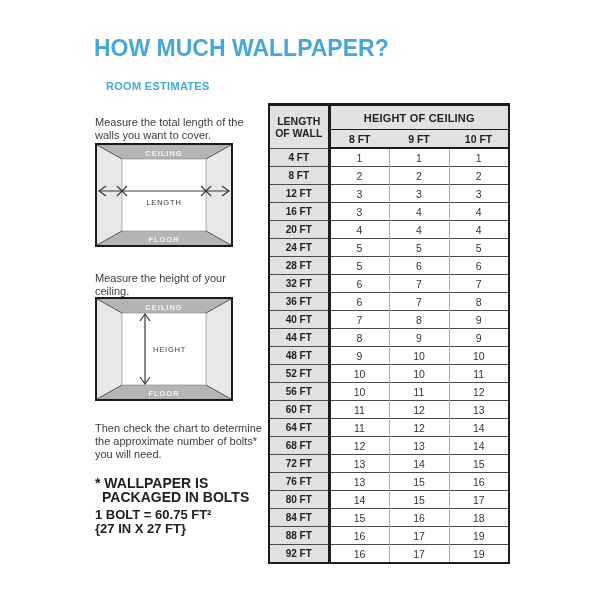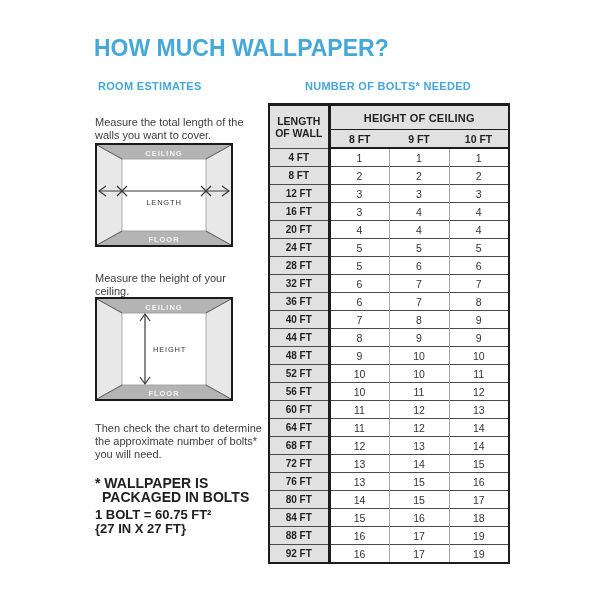--- a/index.html
+++ b/index.html
@@ -12,21 +12,21 @@
     position:relative;width:600px;height:600px;background:#ffffff;overflow:hidden;
     font-family:"Liberation Sans", sans-serif;color:#3d3d3d;
   }
   .title{
     position:absolute;left:94px;top:20px;
     font-size:23px;font-weight:bold;color:var(--accent);letter-spacing:0px;white-space:nowrap;text-align:right;
   }
   .section-heading{
     font-size:11px;font-weight:bold;color:var(--accent);letter-spacing:0.3px;white-space:nowrap;
   }
-  .left-heading{position:absolute;left:98px;top:80px;}
+  .left-heading{position:absolute;left:106px;top:80px;}
   .table-heading{position:absolute;left:268px;top:80px;width:240px;text-align:center;}
   .body-text{font-size:11px;line-height:13px;color:#3d3d3d;}
   .step1{position:absolute;left:95px;top:105px;width:158px;}
   .step2{position:absolute;left:95px;top:261px;width:140px;}
   .step3{position:absolute;left:95px;top:411px;width:172px;}
   .diagram1{position:absolute;left:95px;top:143px;}
   .diagram2{position:absolute;left:95px;top:297px;}
   .footnote{position:absolute;left:95px;top:476px;font-size:14px;line-height:14px;font-weight:bold;color:#202020;}
   .footnote .line2{padding-left:7px;}
   .bolt-size{position:absolute;left:95px;top:508px;font-size:13px;line-height:14px;font-weight:bold;color:#202020;}
@@ -131,21 +131,20 @@
   <div class="footnote">
     <div class="line1">* WALLPAPER IS</div>
     <div class="line2">PACKAGED IN BOLTS</div>
   </div>
 
   <div class="bolt-size">
     <div>1 BOLT = 60.75 FT²</div>
     <div>{27 IN X 27 FT}</div>
   </div>
 
-  <div class="section-heading table-heading">NUMBER OF BOLTS* NEEDED</div>
 
   <table class="bolts-table">
     <colgroup>
       <col class="c-label">
         <col class="c-data">
         <col class="c-data">
         <col class="c-data">
     </colgroup>
     <thead>
       <tr>

